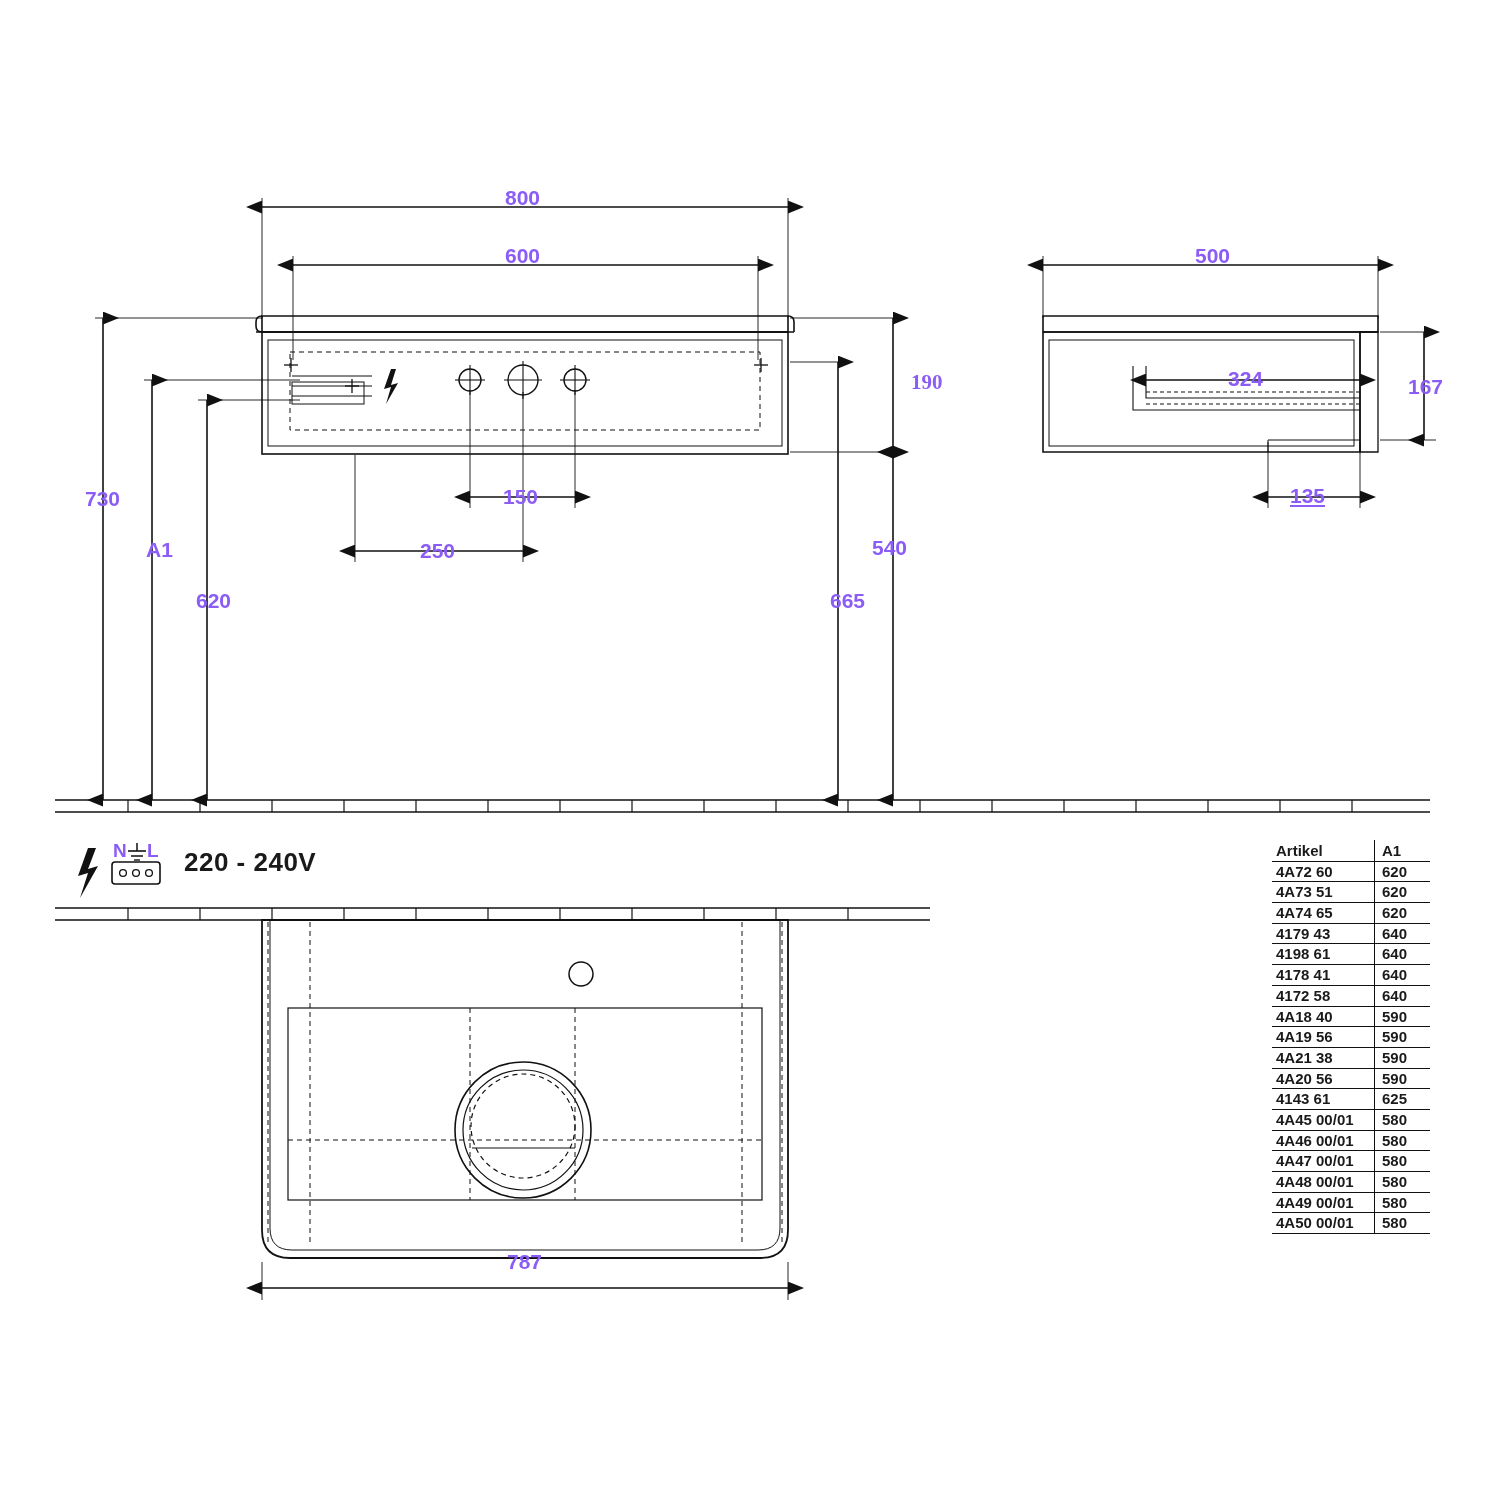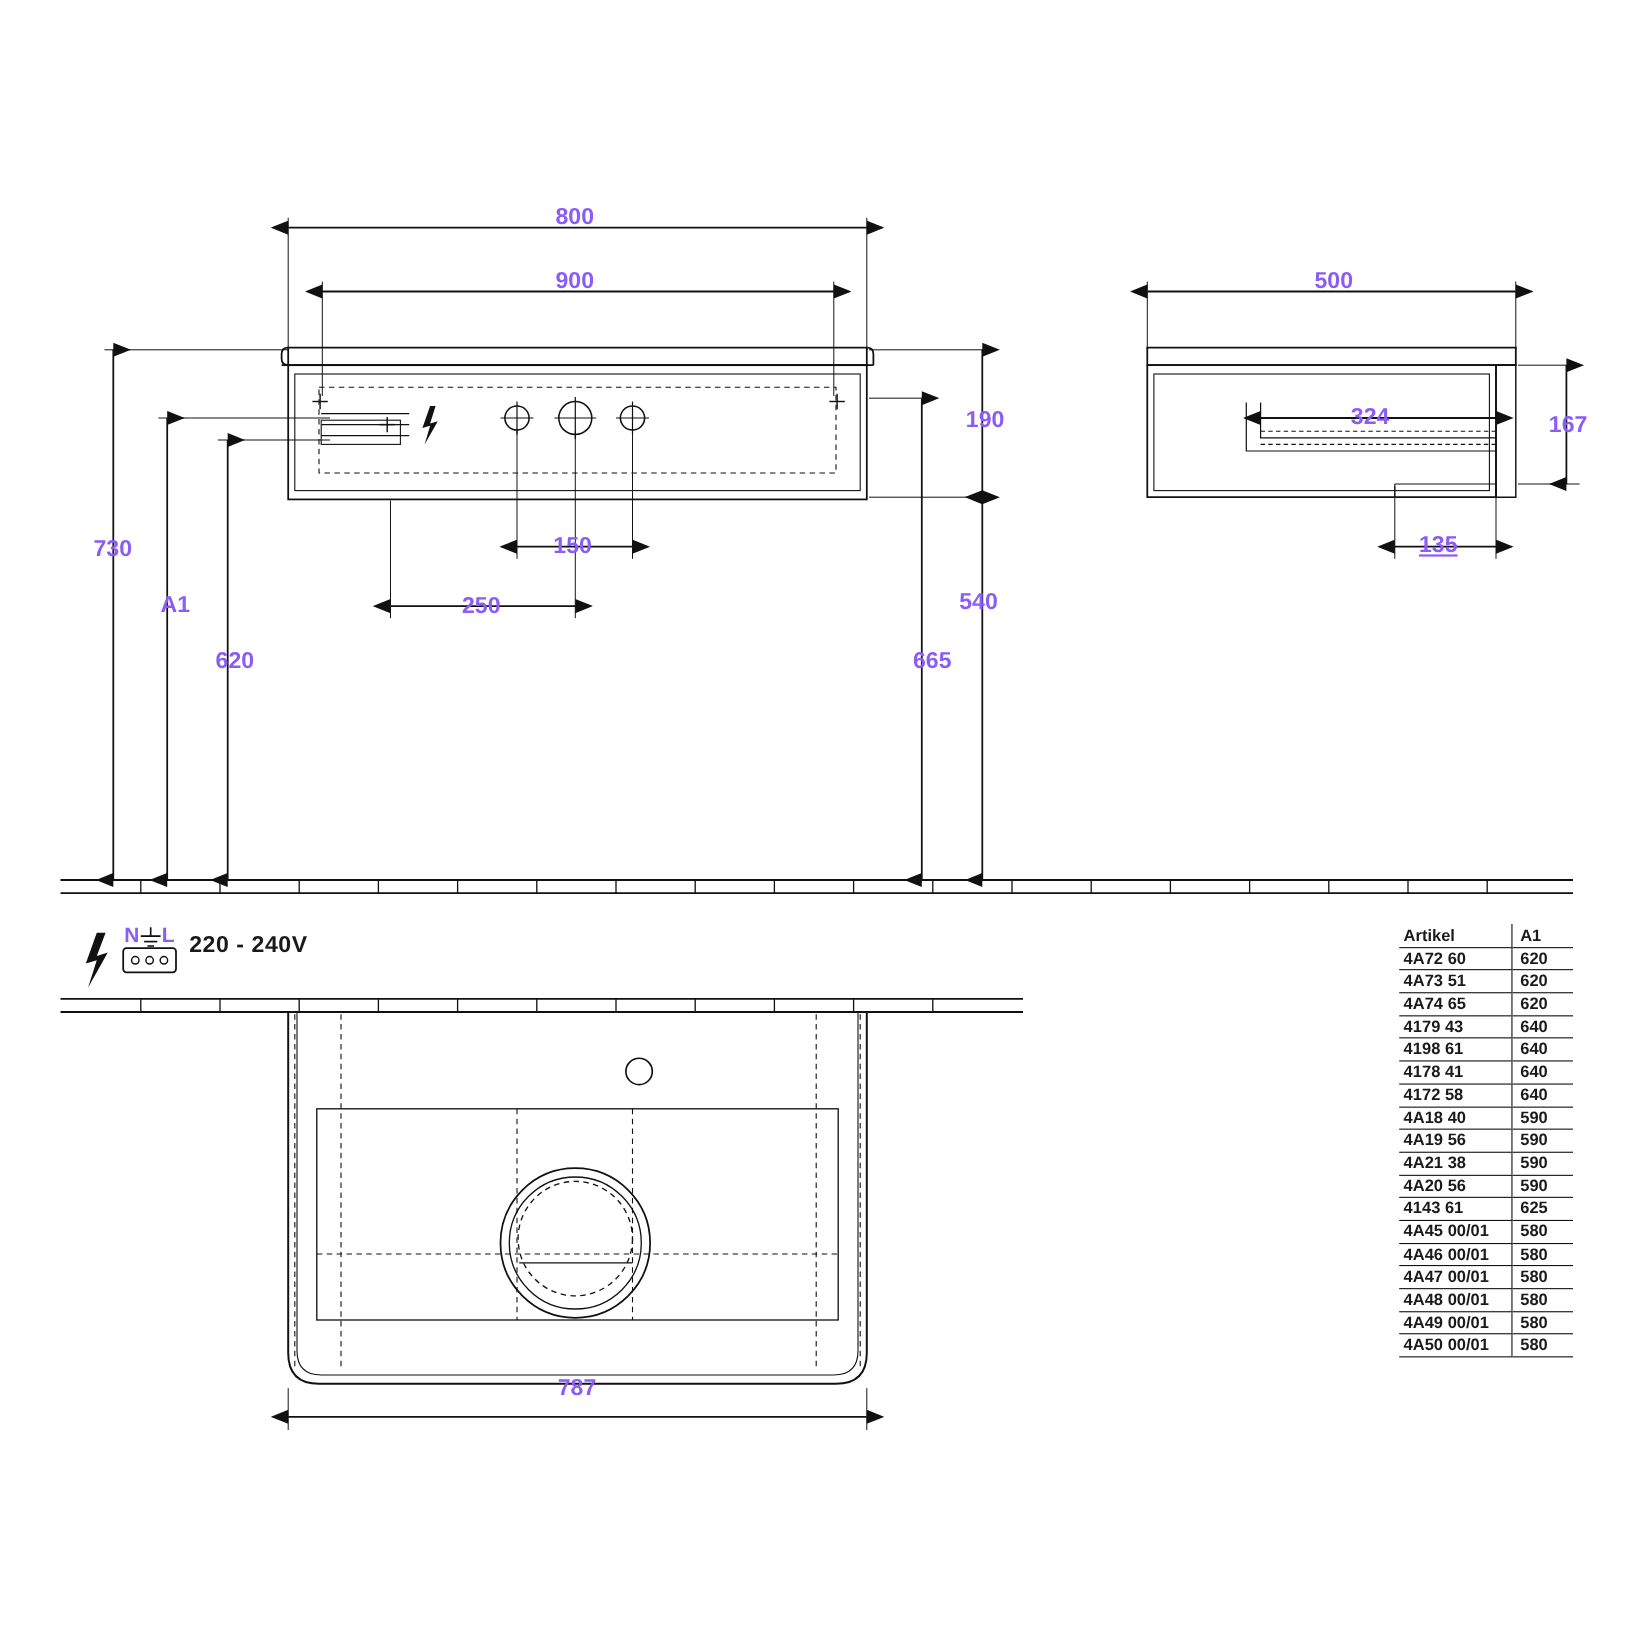--- a/index.html
+++ b/index.html
@@ -1,21 +1,21 @@
 <!DOCTYPE html>
 <html><head>
 <meta charset="utf-8">
 <style>
   html,body{margin:0;padding:0;background:#ffffff;}
   body{width:1500px;height:1500px;position:relative;font-family:"Liberation Sans",sans-serif;color:#1a1a1a;overflow:hidden;}
   .stage{position:absolute;left:0;top:0;width:1500px;height:1500px;}
   svg{position:absolute;left:0;top:0;width:1500px;height:1500px;}
   .lbl{position:absolute;font-family:"Liberation Sans",sans-serif;font-size:21px;font-weight:700;color:#8b5cf6;white-space:nowrap;}
   .lbl.sm{font-size:19px;}
-  .volt{position:absolute;font-size:21px;font-weight:700;letter-spacing:.5px;}
+  .volt{position:absolute;font-size:26px;font-weight:700;letter-spacing:.5px;margin-left:12px;}
   .tbl{position:absolute;left:1272px;top:840px;width:158px;border-collapse:collapse;font-size:15px;font-weight:700;}
   .tbl td,.tbl th{border-bottom:1.4px solid #111;padding:1px 4px;text-align:left;font-weight:700;line-height:1.18;}
   .tbl th{border-bottom:1.8px solid #111;}
   .tbl td.a1,.tbl th.a1{border-left:1.4px solid #111;text-align:left;padding-left:7px;width:44px;}
   .tbl tr:first-child th{padding-top:2px;margin-left:44px;}
 </style>
 </head>
 <body>
 
 <div class="stage">
@@ -201,22 +201,22 @@
 
     <circle cx="581" cy="974" r="12" stroke-width="1.5"></circle>
 
     <line x1="262" y1="1288" x2="788" y2="1288" marker-start="url(#arrL)" marker-end="url(#arrR)"></line>
     <line x1="262" y1="1262" x2="262" y2="1300" stroke-width="0.9"></line>
     <line x1="788" y1="1262" x2="788" y2="1300" stroke-width="0.9"></line>
   </g>
 </svg>
 
 <div class="lbl" style="left:505px;top:186px;">800</div>
-<div class="lbl" style="left:505px;top:244px;">900</div>
-<div class="lbl" style="left:878px;top:370px;">190</div>
+<div class="lbl" style="left:505px;top:244px;">600</div>
+<div class="lbl" style="left:911px;top:370px;font-family:Liberation Serif, serif;">190</div>
 <div class="lbl" style="left:503px;top:485px;">150</div>
 <div class="lbl" style="left:420px;top:539px;">250</div>
 <div class="lbl" style="left:85px;top:487px;">730</div>
 <div class="lbl" style="left:146px;top:538px;">A1</div>
 <div class="lbl" style="left:196px;top:589px;">620</div>
 <div class="lbl" style="left:872px;top:536px;">540</div>
 <div class="lbl" style="left:818px;top:589px;margin-left:12px;">665</div>
 
 <div class="lbl" style="left:1195px;top:244px;">500</div>
 <div class="lbl" style="left:1228px;top:367px;">324</div>

